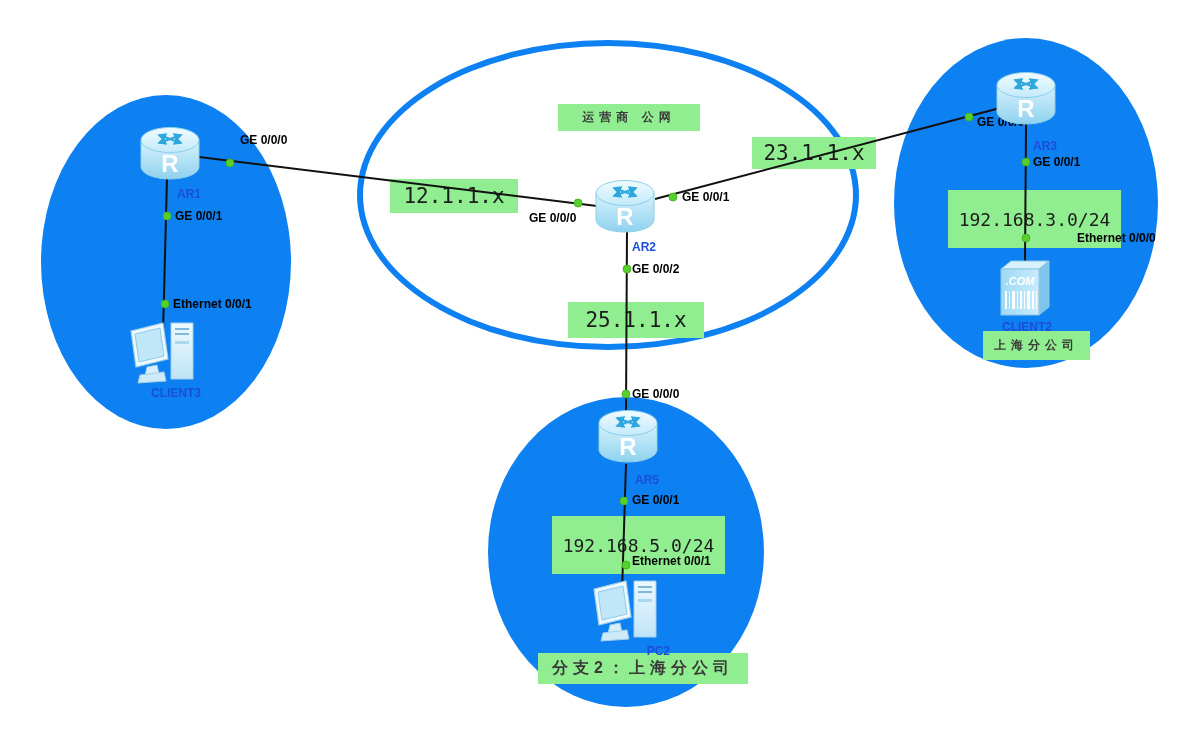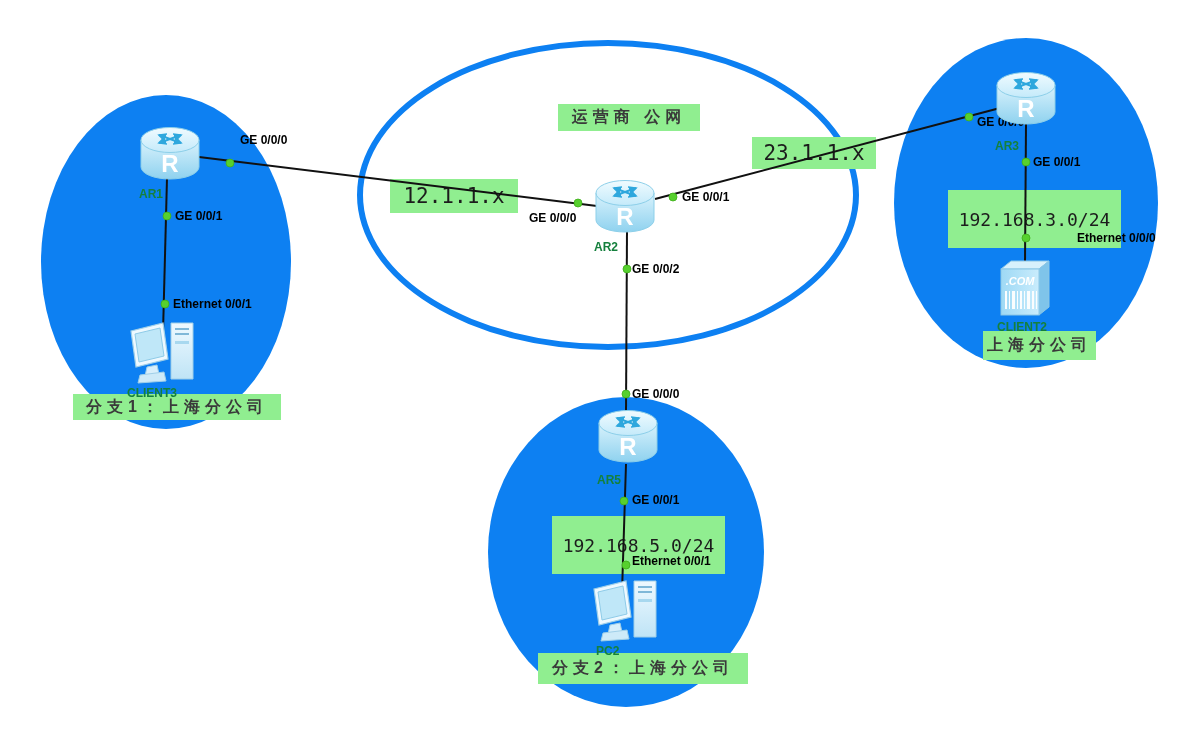--- a/index.html
+++ b/index.html
@@ -15,29 +15,29 @@
     background:#ffffff;border:6px solid #0d80f2;box-sizing:border-box;
   }
   
   .chip{
     position:absolute;background:#90EE90;color:#1c1c1c;z-index:2;
     display:flex;align-items:center;justify-content:center;white-space:nowrap;
   }
   .chip.mono-sm{font-family:"DejaVu Sans Mono","Liberation Mono",monospace;font-size:18px;padding:16px 4px;}
   .chip.mono-lg{font-family:"DejaVu Sans Mono","Liberation Mono",monospace;font-size:21px;padding:2px 6px;}
   .chip.cjk{font-weight:bold;color:#3a3a3a;letter-spacing:5px;font-size:16px;padding:2px 4px;}
-  .chip.cjk.big{font-size:16px;}
+  .chip.cjk.big{font-size:12px;}
   
   #wires{position:absolute;left:0;top:0;z-index:3;}
   
   .portlbl{
     position:absolute;z-index:4;font-size:12px;font-weight:bold;color:#000;white-space:nowrap;
   }
   .devname{
-    position:absolute;z-index:4;font-size:12px;font-weight:bold;color:#15803d;text-align:left;white-space:nowrap;
+    position:absolute;z-index:4;font-size:12px;font-weight:bold;color:#1d4ed8;text-align:right;white-space:nowrap;
   }
   .dev{position:absolute;z-index:4;cursor:pointer;}
   .dev svg{display:block;}
 </style>
 </head>
 <body>
 
 <div id="canvas">
 
   <svg width="0" height="0" style="position:absolute" aria-hidden="true">
@@ -64,25 +64,25 @@
     </defs>
   </svg>
 
   <div class="region" style="left:41px;top:95px;width:250px;height:334px;"></div>
   <div class="region outline" style="left:357px;top:40px;width:502px;height:310px;"></div>
   <div class="region" style="left:894px;top:38px;width:264px;height:330px;"></div>
   <div class="region" style="left:488px;top:397px;width:276px;height:310px;"></div>
 
   <div class="chip mono-lg" style="left:390px;top:159px;min-width:116px;height:30px;margin-top:20px;">12.1.1.x</div>
   <div class="chip mono-lg" style="left:752px;top:137px;min-width:112px;height:28px;">23.1.1.x</div>
+  <div class="chip mono-lg" style="left:568px;top:302px;min-width:124px;height:32px;">25.1.1.x</div>
   <div class="chip mono-sm" style="left:948px;top:190px;min-width:165px;height:26px;">192.168.3.0/24</div>
   <div class="chip mono-sm" style="left:552px;top:516px;min-width:165px;height:26px;">192.168.5.0/24</div>
 
   <div class="chip cjk big" style="left:558px;top:104px;min-width:134px;height:23px;">运营商 公网</div>
-  <div class="chip cjk" style="left:73px;top:394px;min-width:200px;height:22px;">分支1：上海分公司</div>
   <div class="chip cjk big" style="left:983px;top:331px;min-width:99px;height:25px;">上海分公司</div>
   <div class="chip cjk" style="left:538px;top:653px;min-width:202px;height:27px;">分支2：上海分公司</div>
 
   <svg id="wires" width="1192" height="730">
     <g stroke="#111111" stroke-width="2">
       <line x1="199" y1="157" x2="597" y2="206"></line>
       <line x1="655" y1="199" x2="1000" y2="108"></line>
       <line x1="627" y1="230" x2="626" y2="413"></line>
       <line x1="167" y1="178" x2="163" y2="333"></line>
       <line x1="1026" y1="124" x2="1025" y2="263"></line>

